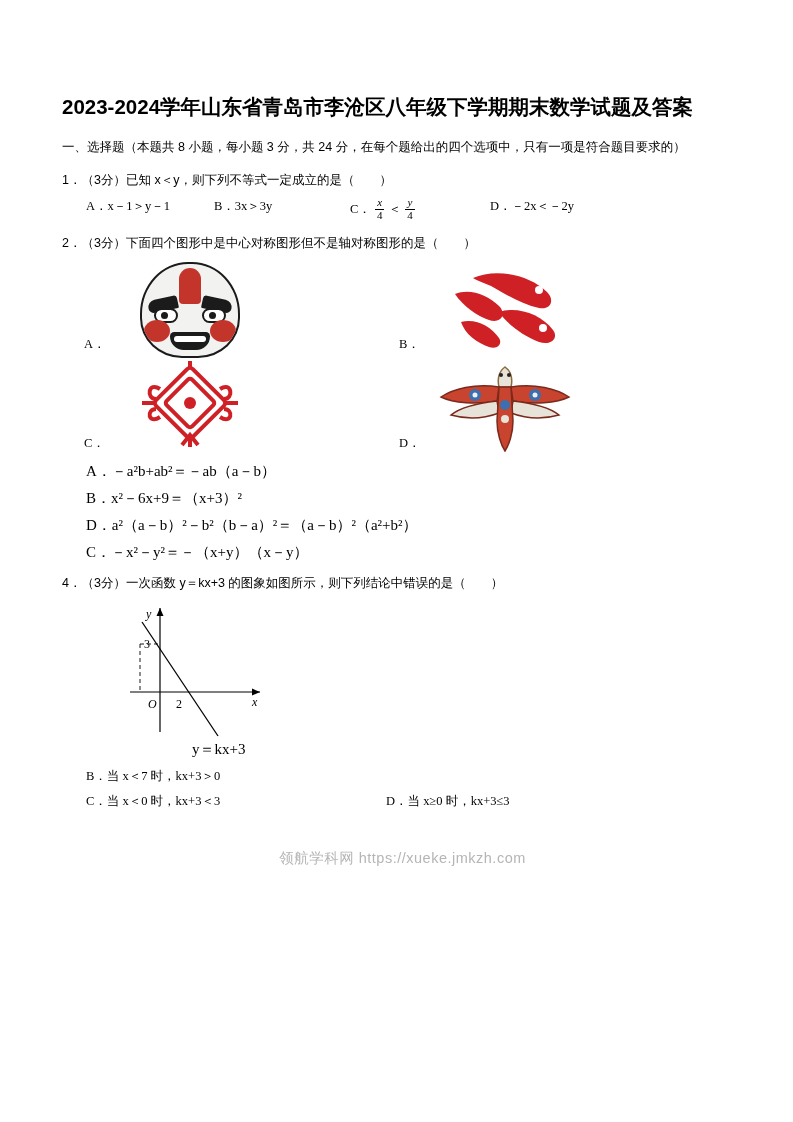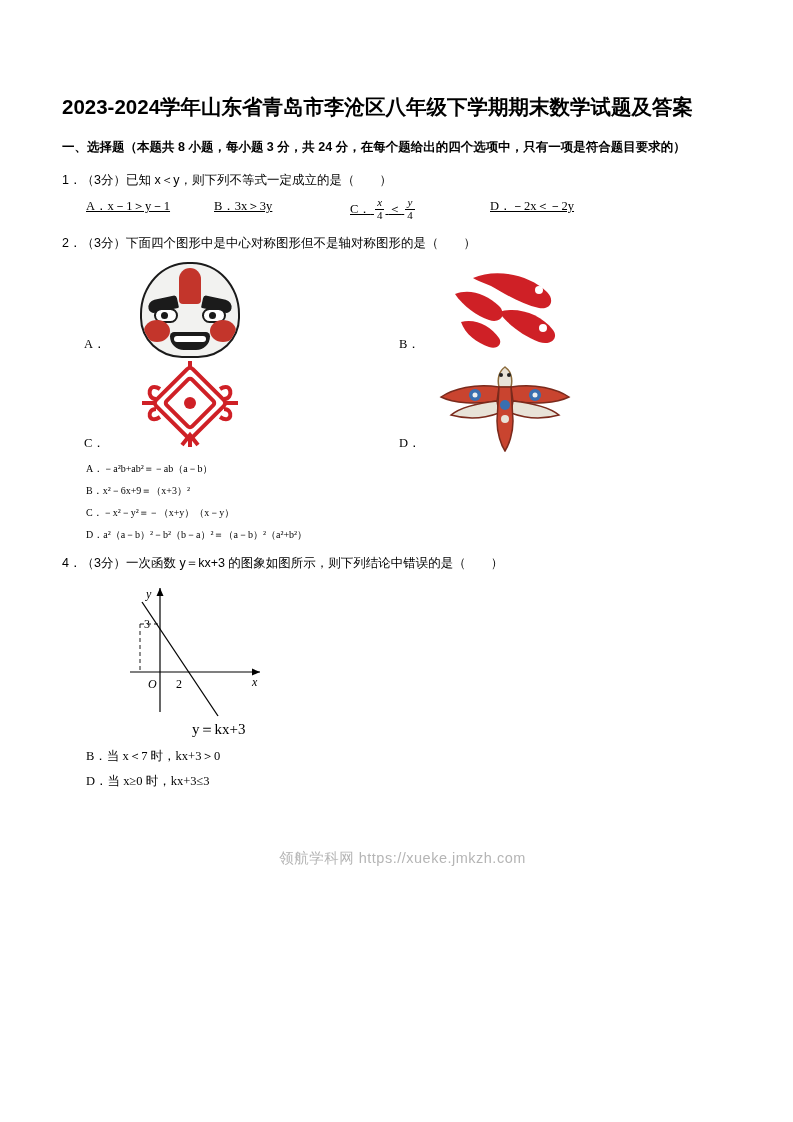--- a/index.html
+++ b/index.html
@@ -31,21 +31,20 @@
     text-align: left;
     margin: 0 0 6px 0;
     letter-spacing: 0px;
   }
   .section-head {
     font-family: "Liberation Sans", sans-serif;
     font-size: 12.5px;
     line-height: 23px;
     margin: 10px 0 6px 0;
     text-align: justify;
-    font-weight: bold;
   }
   .q {
     font-size: 12.5px;
     line-height: 21px;
     margin: 11px 0 0 0;
   }
   .q-stem {
     font-family: "Liberation Sans", sans-serif;
     font-size: 12.5px;
   }
@@ -65,21 +64,21 @@
     text-align: center;
     font-size: 11px;
     line-height: 1.05;
     margin: 0 1px;
     position: relative;
     top: -1px;
   }
   .frac .num { display: block; padding: 0 2px; }
   .frac .den { display: block; border-top: 1px solid #000; padding: 0 2px; }
   
-  .q1opts { margin-left: 24px; text-decoration: underline; }
+  .q1opts { margin-left: 24px; }
   .q1opts .c1 { width: 128px; }
   .q1opts .c2 { width: 136px; }
   .q1opts .c3 { width: 140px; }
   
   .fig-grid {
     margin: 6px 0 0 22px;
     width: 630px;
   }
   .fig-row {
     display: flex;
@@ -150,21 +149,21 @@
   .fish {
     position: absolute; left: 18px; top: 4px; width: 124px; height: 86px;
   }
   
   .knot { position: absolute; left: 28px; top: 2px; width: 104px; height: 92px; }
   
   .kite { position: absolute; left: 10px; top: 2px; width: 140px; height: 92px; }
 
   
   .q3opts { margin-left: 24px; }
-  .q3opts .line { margin-top: 8px; font-size: 10px; }
+  .q3opts .line { margin-top: 8px; font-size: 15px; }
 
   
   .graph-wrap {
     margin: 6px 0 0 48px;
     width: 210px; height: 160px;
     position: relative;
   }
   .q4opts { margin-left: 24px; }
   .q4opts .row { display: flex; margin-top: 8px; font-size: 12.5px; }
   .q4opts .row .cl { width: 300px; }
@@ -288,22 +287,22 @@
             </g>
           </svg>
         </div>
       </div>
     </div>
   </div>
 
   <div class="q3opts">
     <div class="line">A．－a²b+ab²＝－ab（a－b）</div>
     <div class="line">B．x²－6x+9＝（x+3）²</div>
+    <div class="line">D．a²（a－b）²－b²（b－a）²＝（a－b）²（a²+b²）</div>
     <div class="line">C．－x²－y²＝－（x+y）（x－y）</div>
-    <div class="line">D．a²（a－b）²－b²（b－a）²＝（a－b）²（a²+b²）</div>
   </div>
 
   <div class="q">
     <span class="q-stem">4</span><span class="q-stem">．（3分）一次函数 y＝kx+3 的图象如图所示，则下列结论中错误的是（　　）</span>
   </div>
 
   <div class="graph-wrap">
     <svg width="210" height="160" viewBox="0 0 210 160" xmlns="http://www.w3.org/2000/svg">
 
       <line x1="20" y1="92" x2="150" y2="92" stroke="#000" stroke-width="1.2"></line>
@@ -322,19 +321,20 @@
       <text x="66" y="108" font-family="Liberation Serif, serif" font-size="12">2</text>
     </svg>
     <div style="position:absolute; left:82px; top:140px; font-size:15px;">y＝kx+3</div>
   </div>
 
   <div class="q4opts">
     <div class="row">
       <div>B．当 x＜7 时，kx+3＞0</div>
     </div>
     <div class="row">
+      <div class="cl">C．当 x＜0 时，kx+3＜3</div>
       <div>D．当 x≥0 时，kx+3≤3</div>
     </div>
   </div>
 
 
   <div class="watermark">领航学科网 https://xueke.jmkzh.com</div>
 </div>
 
 </body></html>

